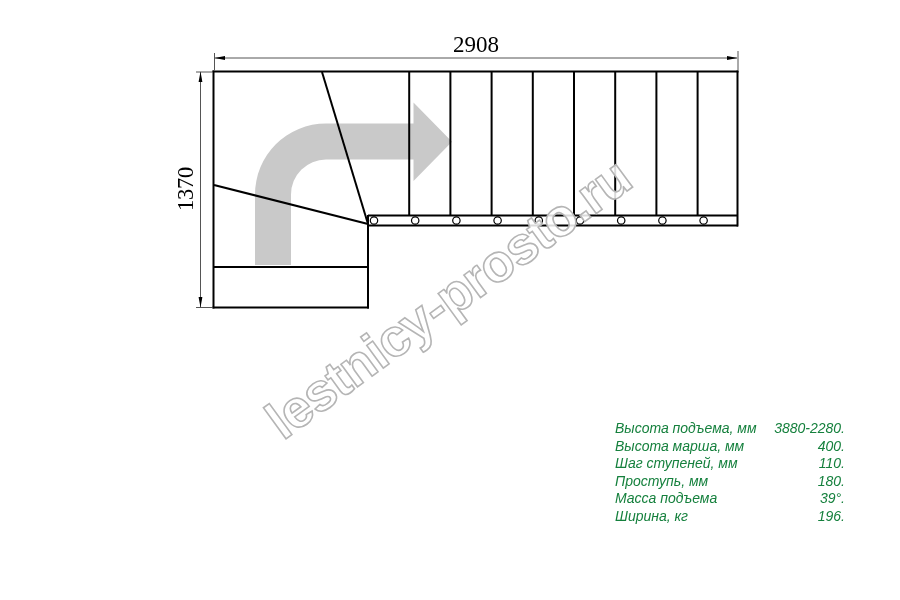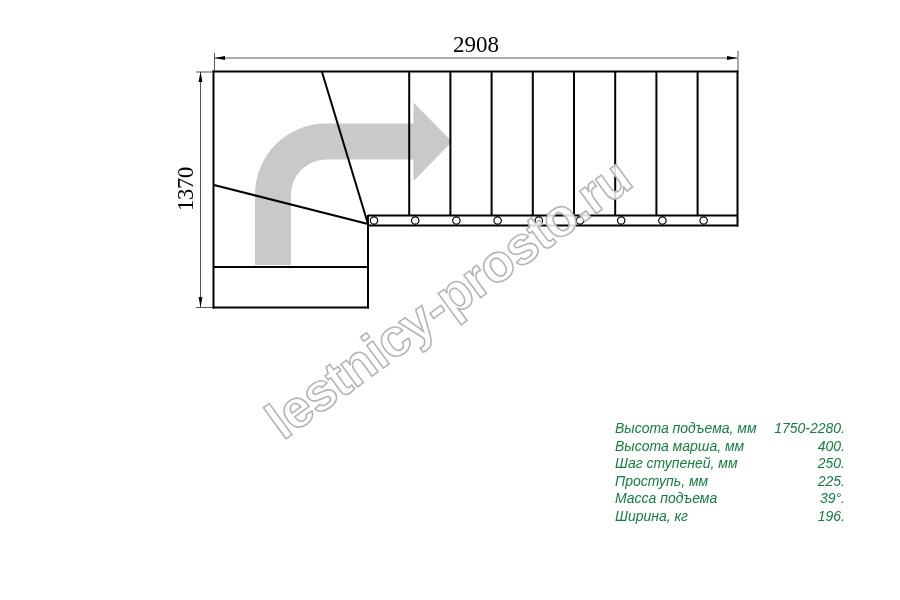--- a/index.html
+++ b/index.html
@@ -78,36 +78,36 @@
   </g>
 
   <text x="0" y="0" transform="translate(283,441) rotate(-36)" font-family="Liberation Sans, sans-serif" font-weight="bold" font-size="53" letter-spacing="-0.7" stroke="#b5b5b5" stroke-width="1.6" fill="rgba(255,255,255,0.85)">lestnicy-prosto.ru</text>
 </svg>
 
 
 <div style="position:absolute;left:615px;top:420px;width:230px;font-style:italic;font-size:14px;line-height:17.6px;color:#15803d;">
 
   <div>
         <span style="float:left">Высота подъема, мм</span>
-        <span style="float:right">1750-2280.</span>
+        <span style="float:right">3880-2280.</span>
       </div>
 
   <div style="clear:both">
         <span style="float:left">Высота марша, мм</span>
         <span style="float:right">400.</span>
       </div>
 
   <div style="clear:both">
         <span style="float:left">Шаг ступеней, мм</span>
-        <span style="float:right">250.</span>
+        <span style="float:right">110.</span>
       </div>
 
   <div style="clear:both">
         <span style="float:left">Проступь, мм</span>
-        <span style="float:right">225.</span>
+        <span style="float:right">180.</span>
       </div>
 
   <div style="clear:both">
         <span style="float:left">Масса подъема</span>
         <span style="float:right">39°.</span>
       </div>
 
   <div style="clear:both">
         <span style="float:left">Ширина, кг</span>
         <span style="float:right">196.</span>

